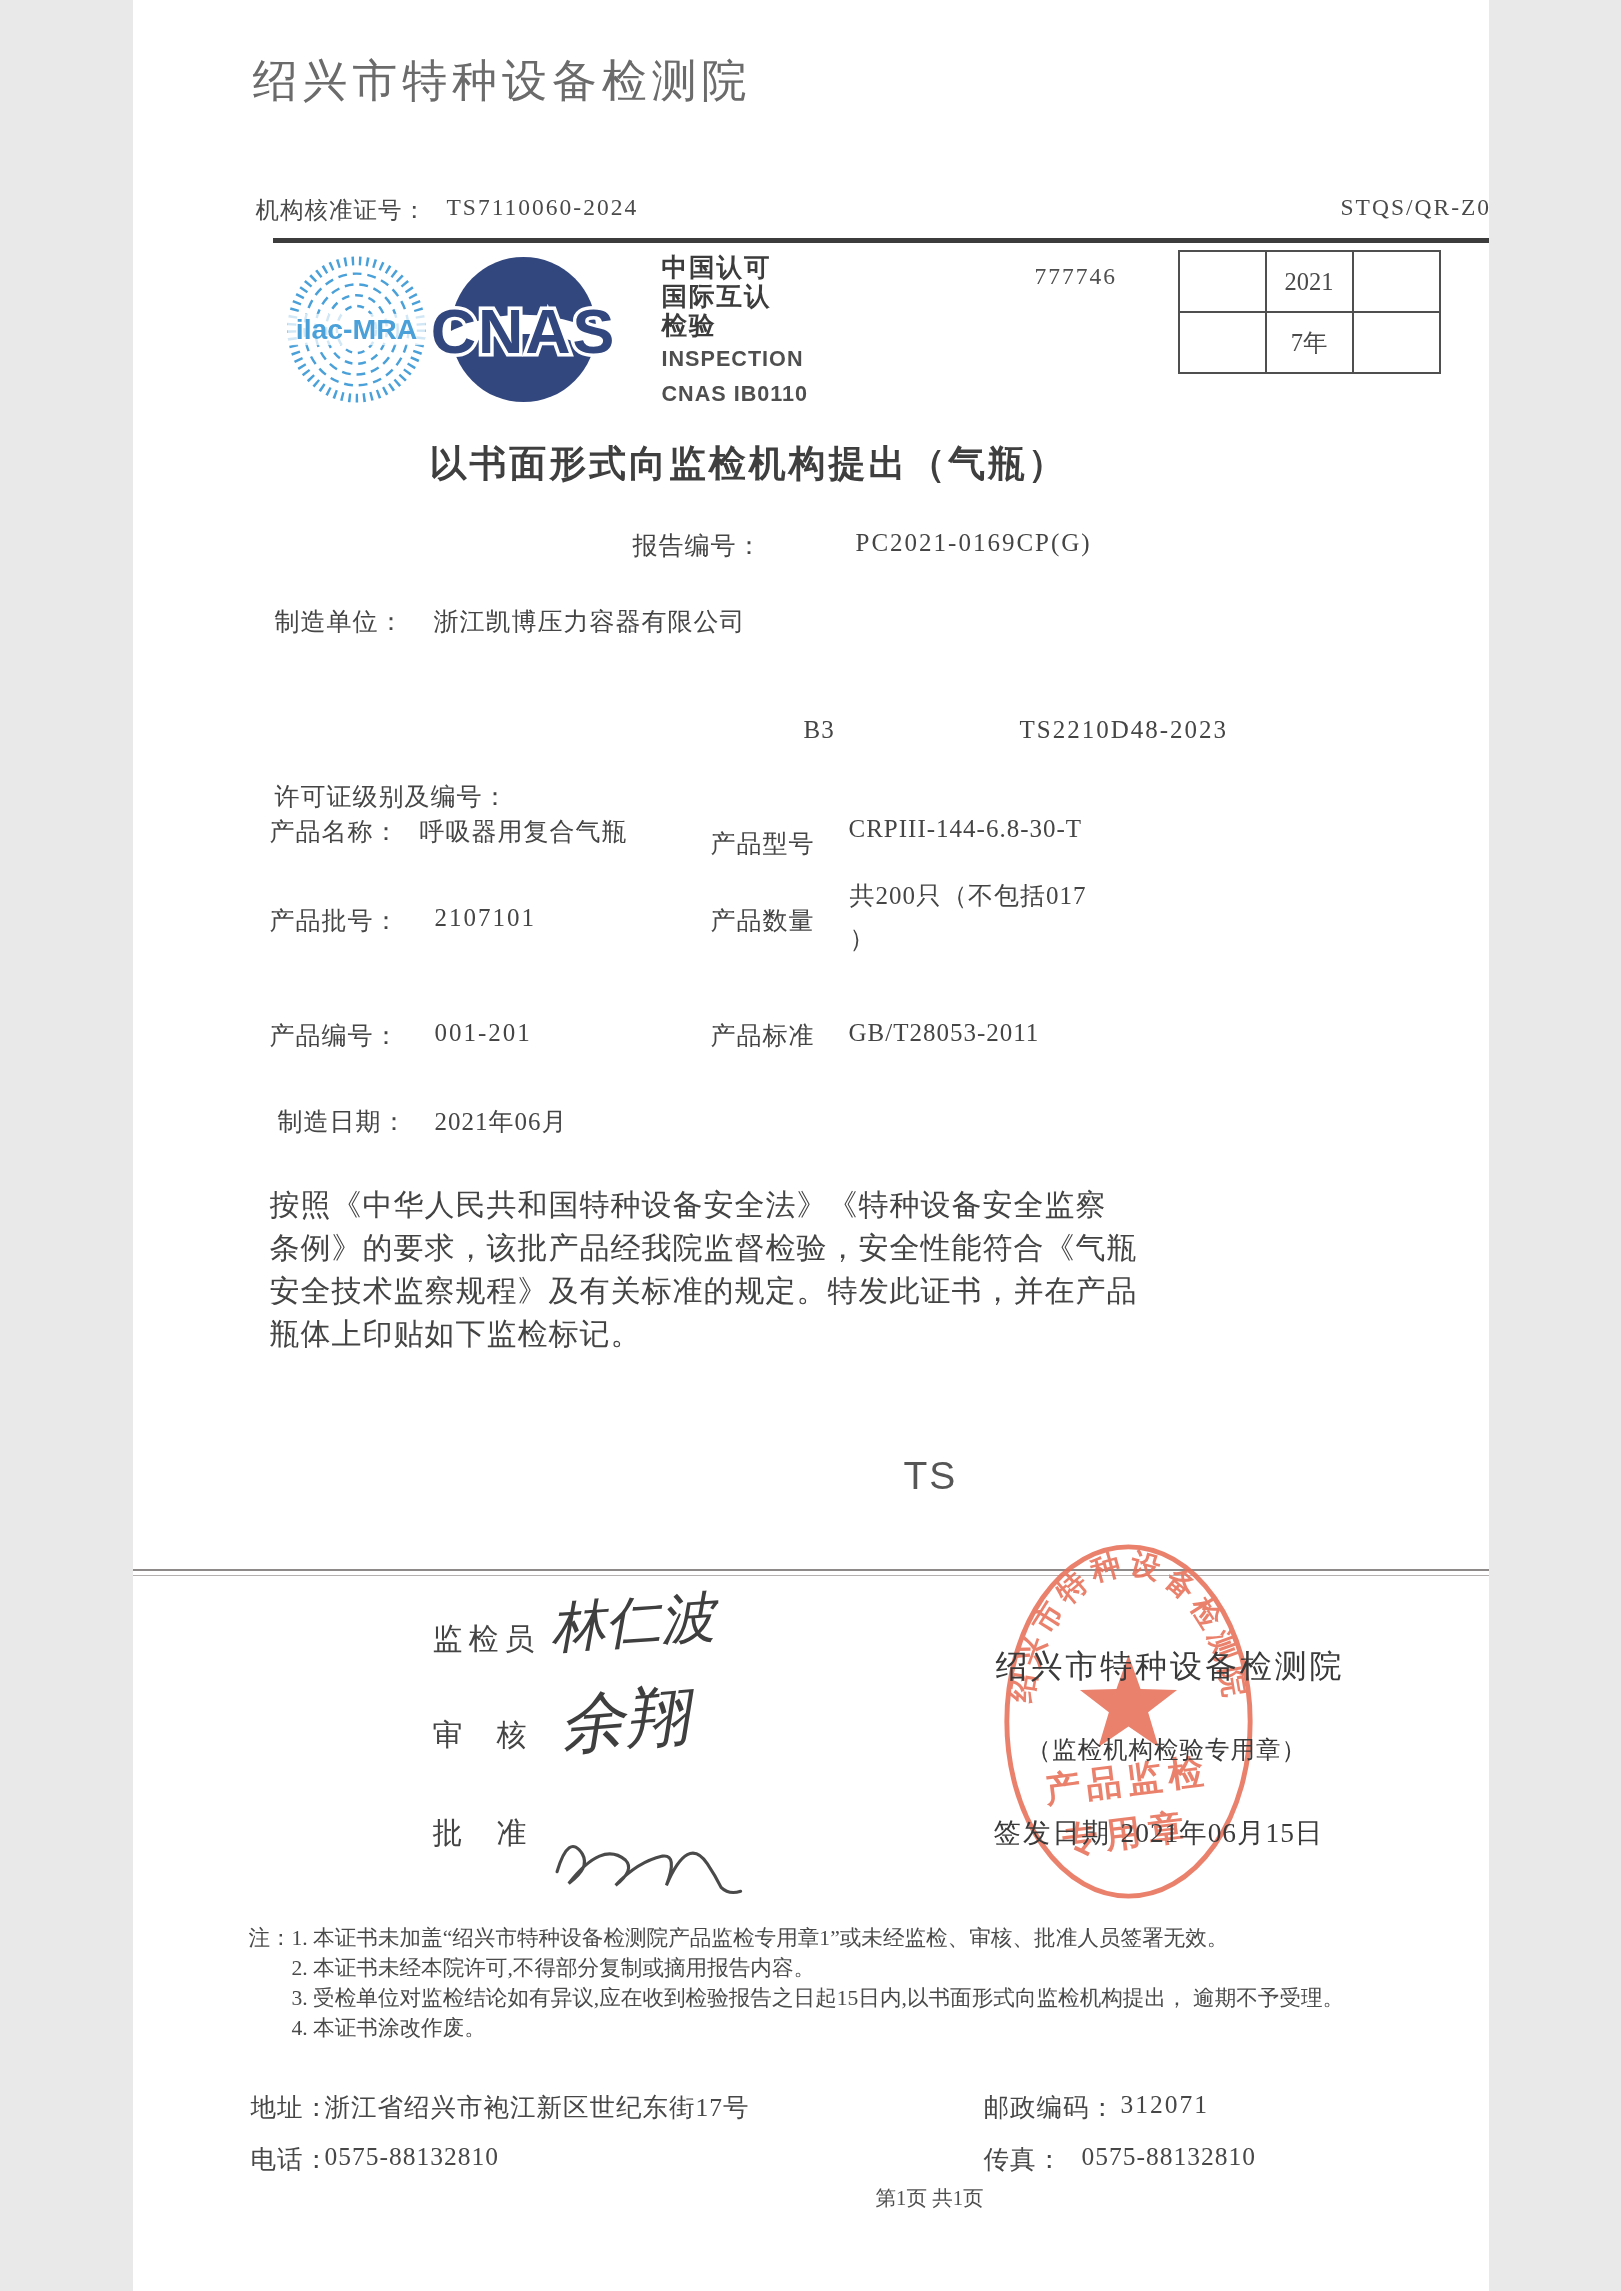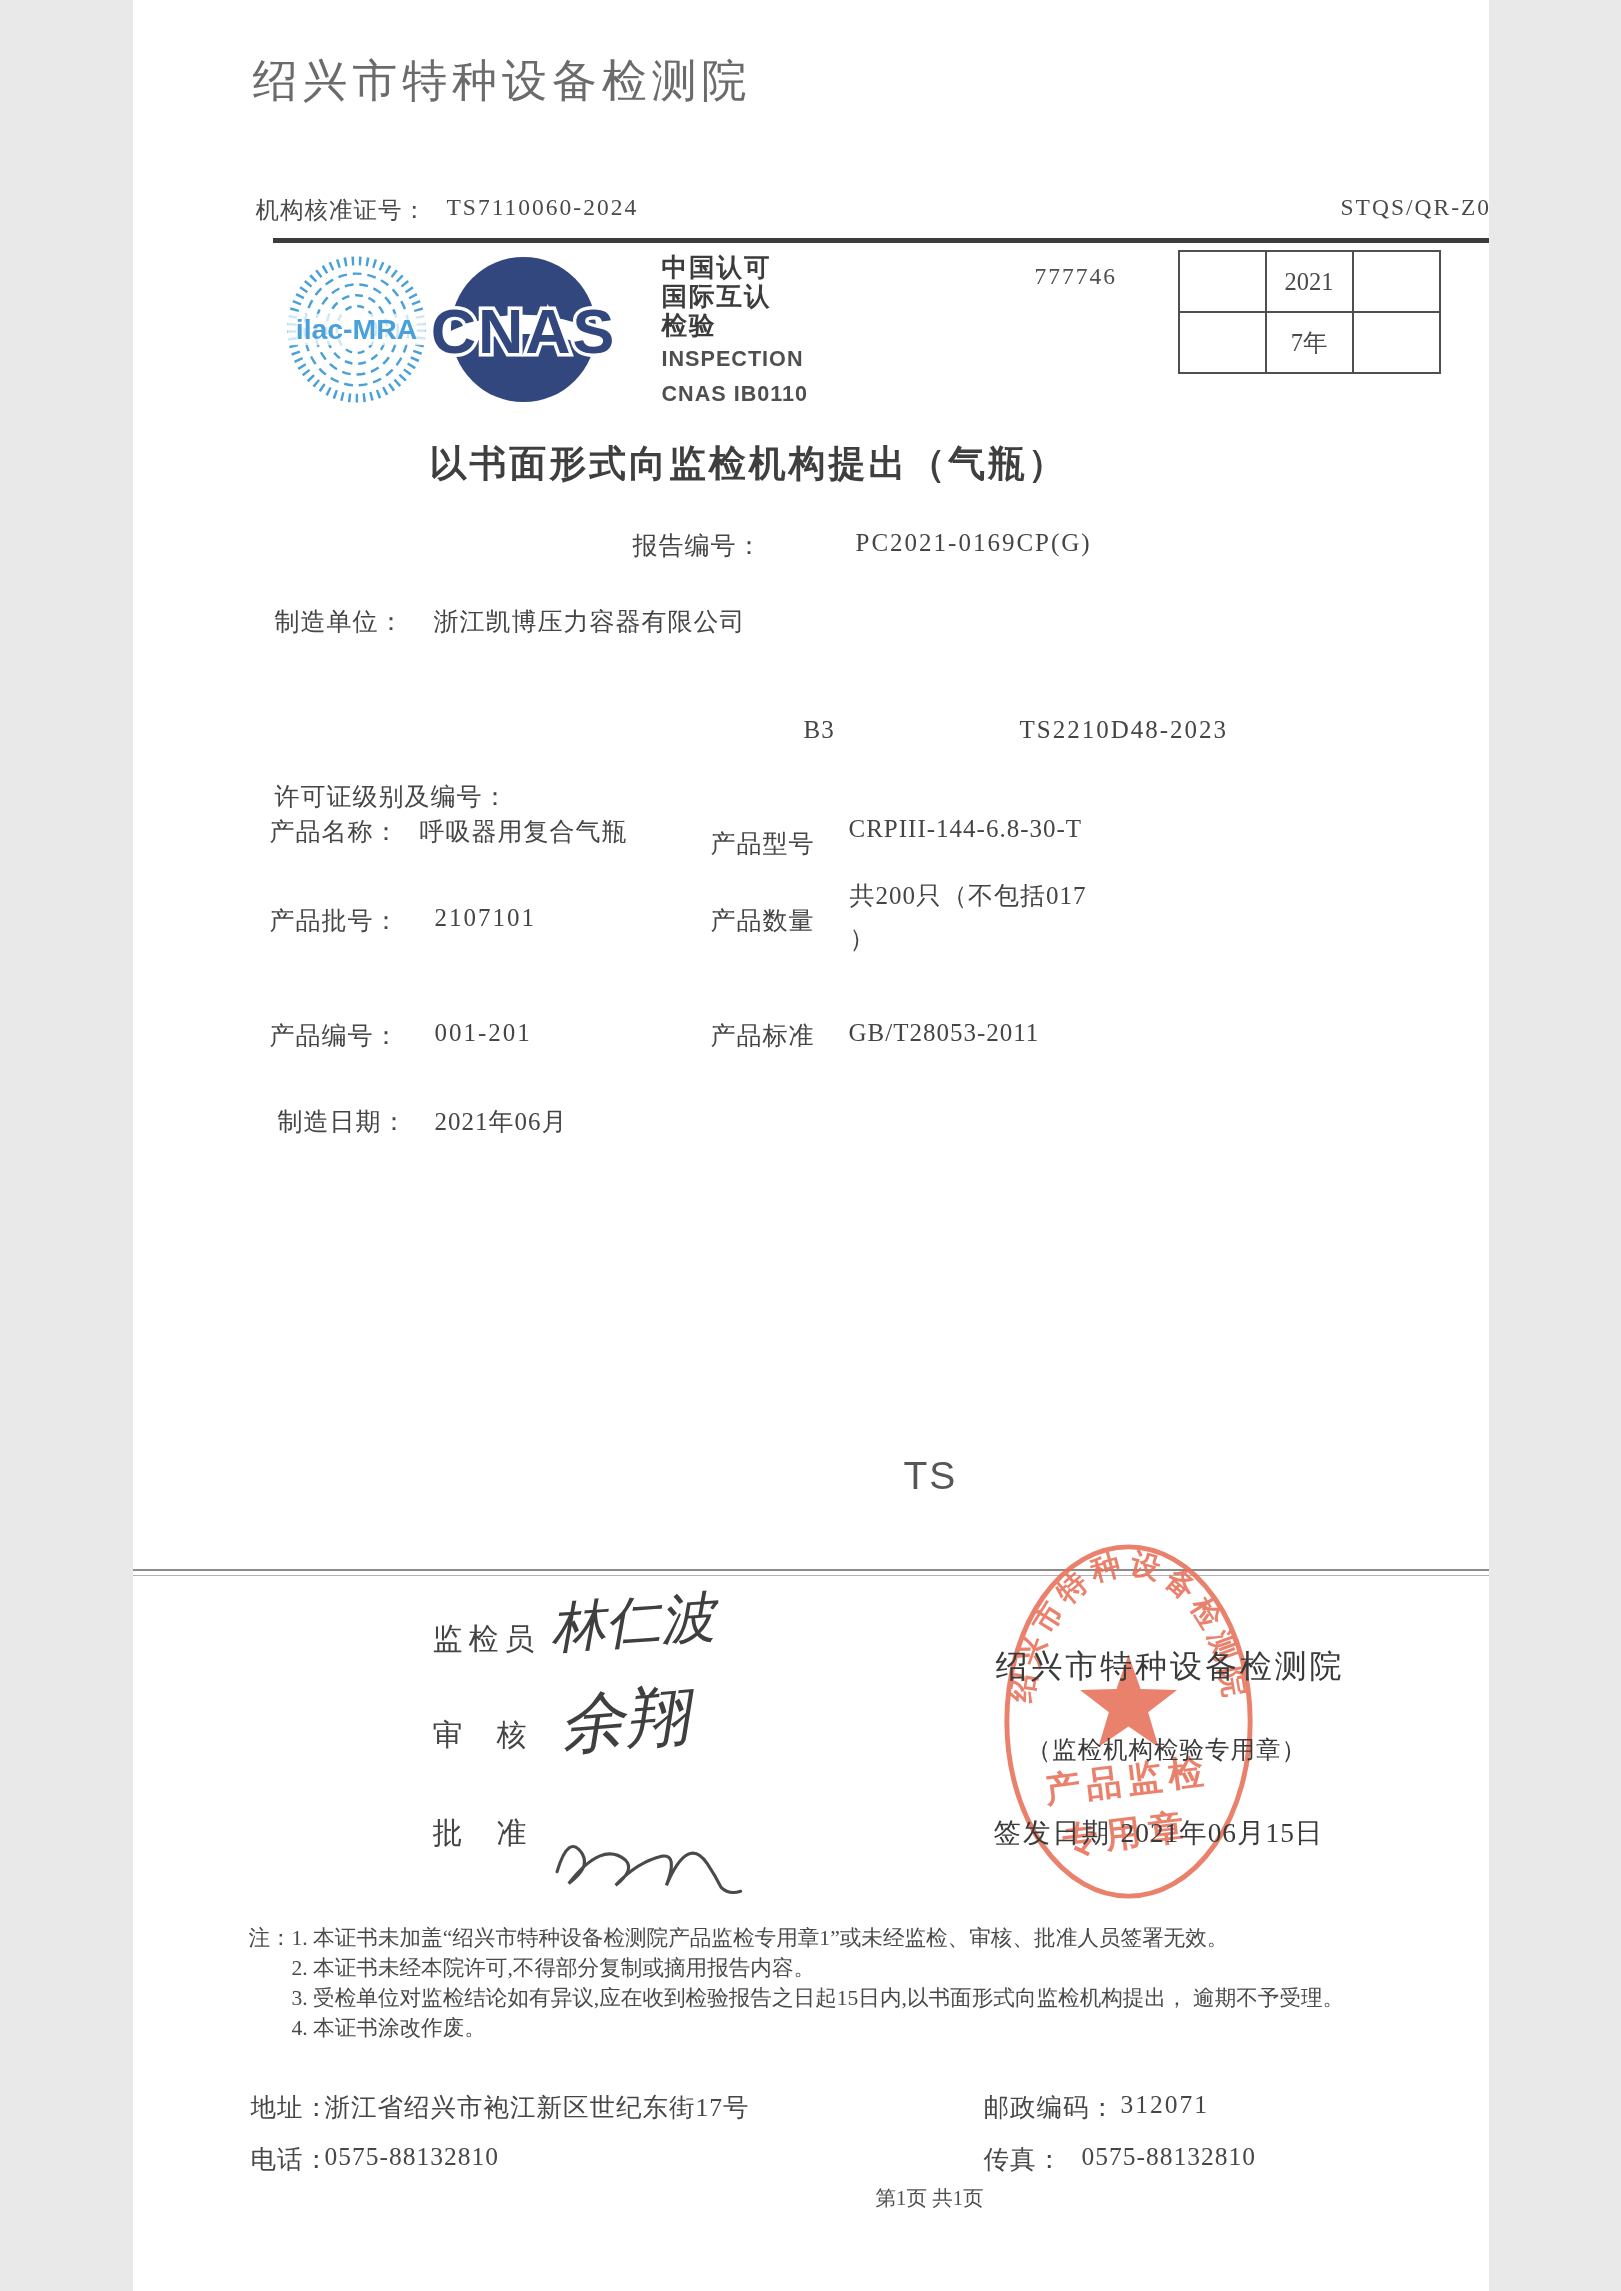--- a/index.html
+++ b/index.html
@@ -109,20 +109,26 @@
   <div class="abs row-30" style="left:717px;top:922px;">）</div>
 
   <div class="abs row-30" style="left:137px;top:1019px;">产品编号：</div>
   <div class="abs row-30" style="left:302px;top:1019px;letter-spacing:2px;">001-201</div>
   <div class="abs row-30" style="left:578px;top:1019px;">产品标准</div>
   <div class="abs row-30" style="left:716px;top:1019px;letter-spacing:1px;">GB/T28053-2011</div>
 
   <div class="abs row-30" style="left:145px;top:1105px;">制造日期：</div>
   <div class="abs row-30" style="left:302px;top:1105px;">2021年06月</div>
 
+  <div class="abs statement" style="left:137px;top:1183px;">
+    <div>按照《中华人民共和国特种设备安全法》《特种设备安全监察</div>
+    <div>条例》的要求，该批产品经我院监督检验，安全性能符合《气瓶</div>
+    <div>安全技术监察规程》及有关标准的规定。特发此证书，并在产品</div>
+    <div>瓶体上印贴如下监检标记。</div>
+  </div>
 
   <div class="abs ts-mark" style="left:771px;top:1454px;">TS</div>
 
   <div class="rule-double" style="left:0px;top:1569px;width:1460px;"></div>
 
   <svg class="abs" style="left:864px;top:1539px;opacity:0.88;" width="263" height="365" viewBox="0 0 268 372">
     <ellipse cx="134" cy="186" rx="124" ry="178" fill="none" stroke="#e87058" stroke-width="5"></ellipse>
     <path id="ringPath" d="M 35.5,214 A 100,152 0 1 1 232.5,214" fill="none"></path>
     <text font-size="30" font-weight="bold" fill="#e87058" letter-spacing="6">
       <textPath href="#ringPath" startOffset="50%" text-anchor="middle">绍兴市特种设备检测院</textPath>

